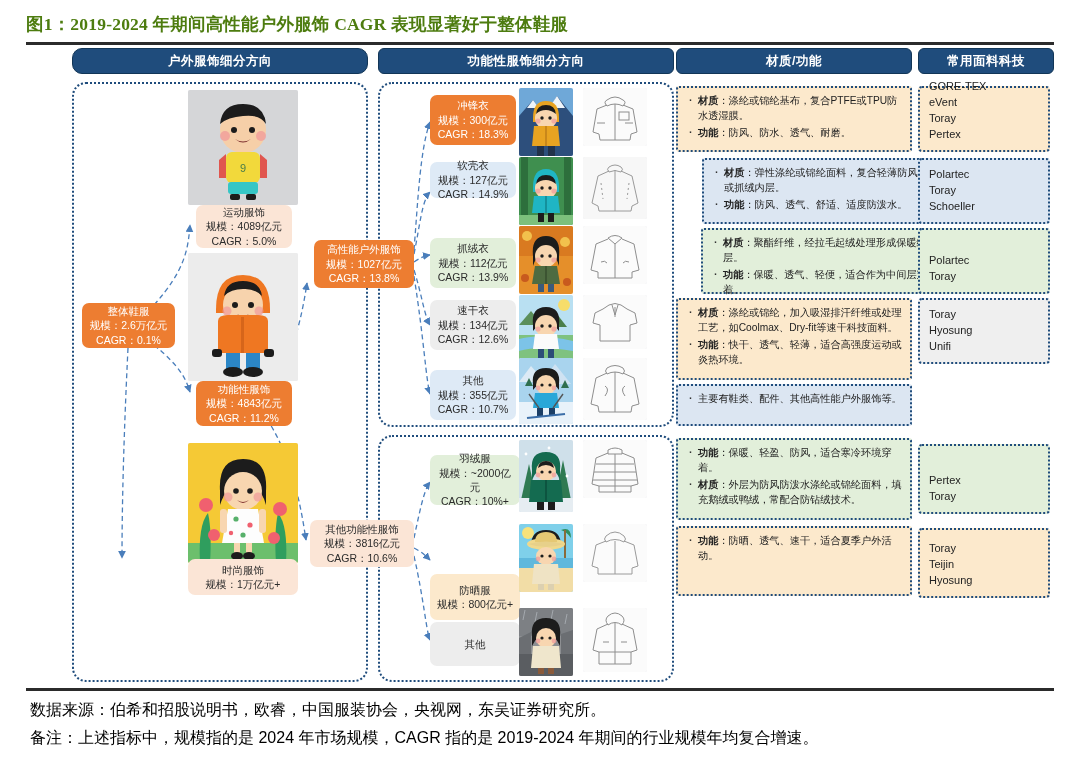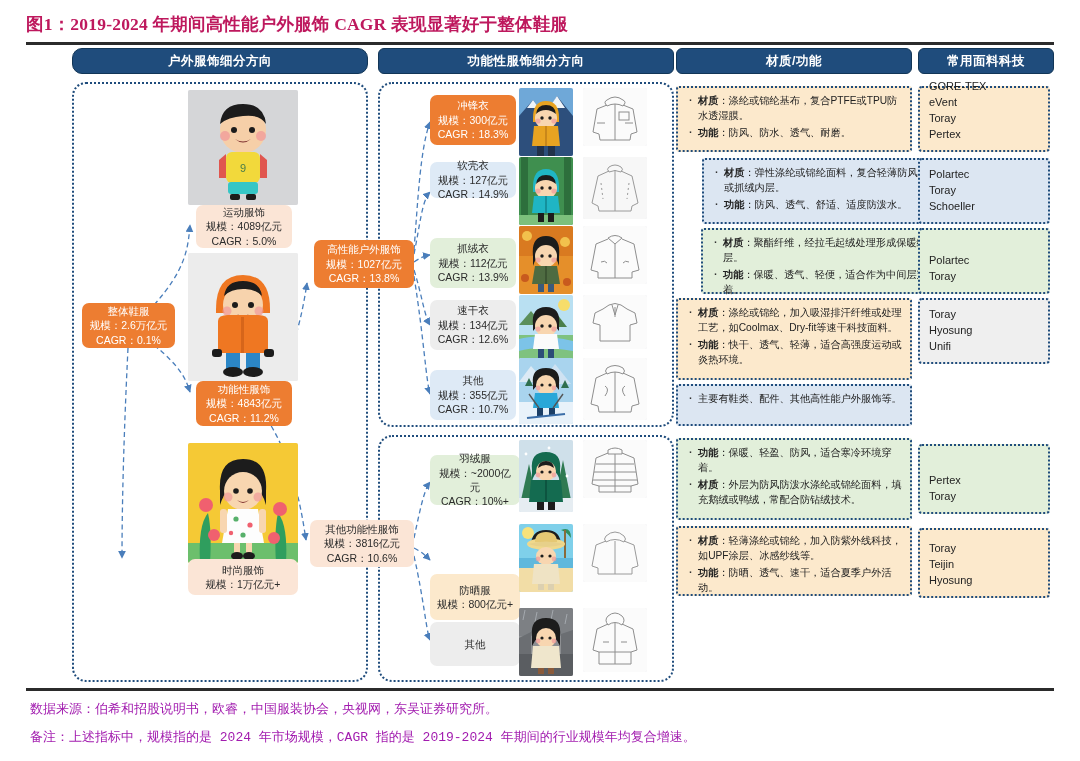--- a/index.html
+++ b/index.html
@@ -11,21 +11,21 @@
     color:#1a1a1a;
     position:relative;
     overflow:hidden;
   }
 
   
   #figure-title{
     position:absolute; left:26px; top:12px;
     font-family:"Liberation Serif","DejaVu Serif",serif;
     font-weight:700; font-size:17.5px; letter-spacing:.2px;
-    white-space:nowrap; color:#be185d;
+    white-space:nowrap; color:#4d7c0f;
   }
   #title-rule{
     position:absolute; left:26px; top:42px; width:1028px; height:2.5px;
     background:#2b2b2b;
   }
 
   
   .col-head{
     position:absolute; height:26px;
     background:#1F4C7C; border:1px solid #123657; border-radius:6px;
@@ -102,22 +102,22 @@
   .c-green{ background:#E2EFDA; }
   .c-grey { background:#EFEFEF; }
 
   
   #foot-rule{
     position:absolute; left:26px; top:688px; width:1028px; height:2.5px;
     background:#2b2b2b;
   }
   .foot-line{
     position:absolute; left:30px;
-    font-family:Liberation Mono, monospace;
-    font-size:13px; color:#a21caf; white-space:nowrap;
+    font-family:Liberation Sans, sans-serif;
+    font-size:16px; color:#000000; white-space:nowrap;
   }
   #foot-source{ top:700px; }
   #foot-note  { top:728px; }
 
   
   #wires{ position:absolute; left:0; top:0; width:1080px; height:761px; pointer-events:none; }
 </style>
 </head>
 <body>
 
@@ -615,21 +615,20 @@
     </ul>
 </div>
 <div class="info c-green" style="top:438px; height:82px;">
   <ul>
       <li><b>功能</b>：保暖、轻盈、防风，适合寒冷环境穿着。</li>
       <li><b>材质</b>：外层为防风防泼水涤纶或锦纶面料，填充鹅绒或鸭绒，常配合防钻绒技术。</li>
     </ul>
 </div>
 <div class="info c-cream" style="top:526px; height:70px;">
   <ul>
-      <li><b>材质</b>：轻薄涤纶或锦纶，加入防紫外线科技，如UPF涂层、冰感纱线等。</li>
       <li><b>功能</b>：防晒、透气、速干，适合夏季户外活动。</li>
     </ul>
 </div>
 
 <div class="tech c-cream" style="top:86px; height:66px;">
   <span>GORE-TEX</span>
   <span>eVent</span>
   <span>Toray</span>
   <span>Pertex</span>
 </div>

